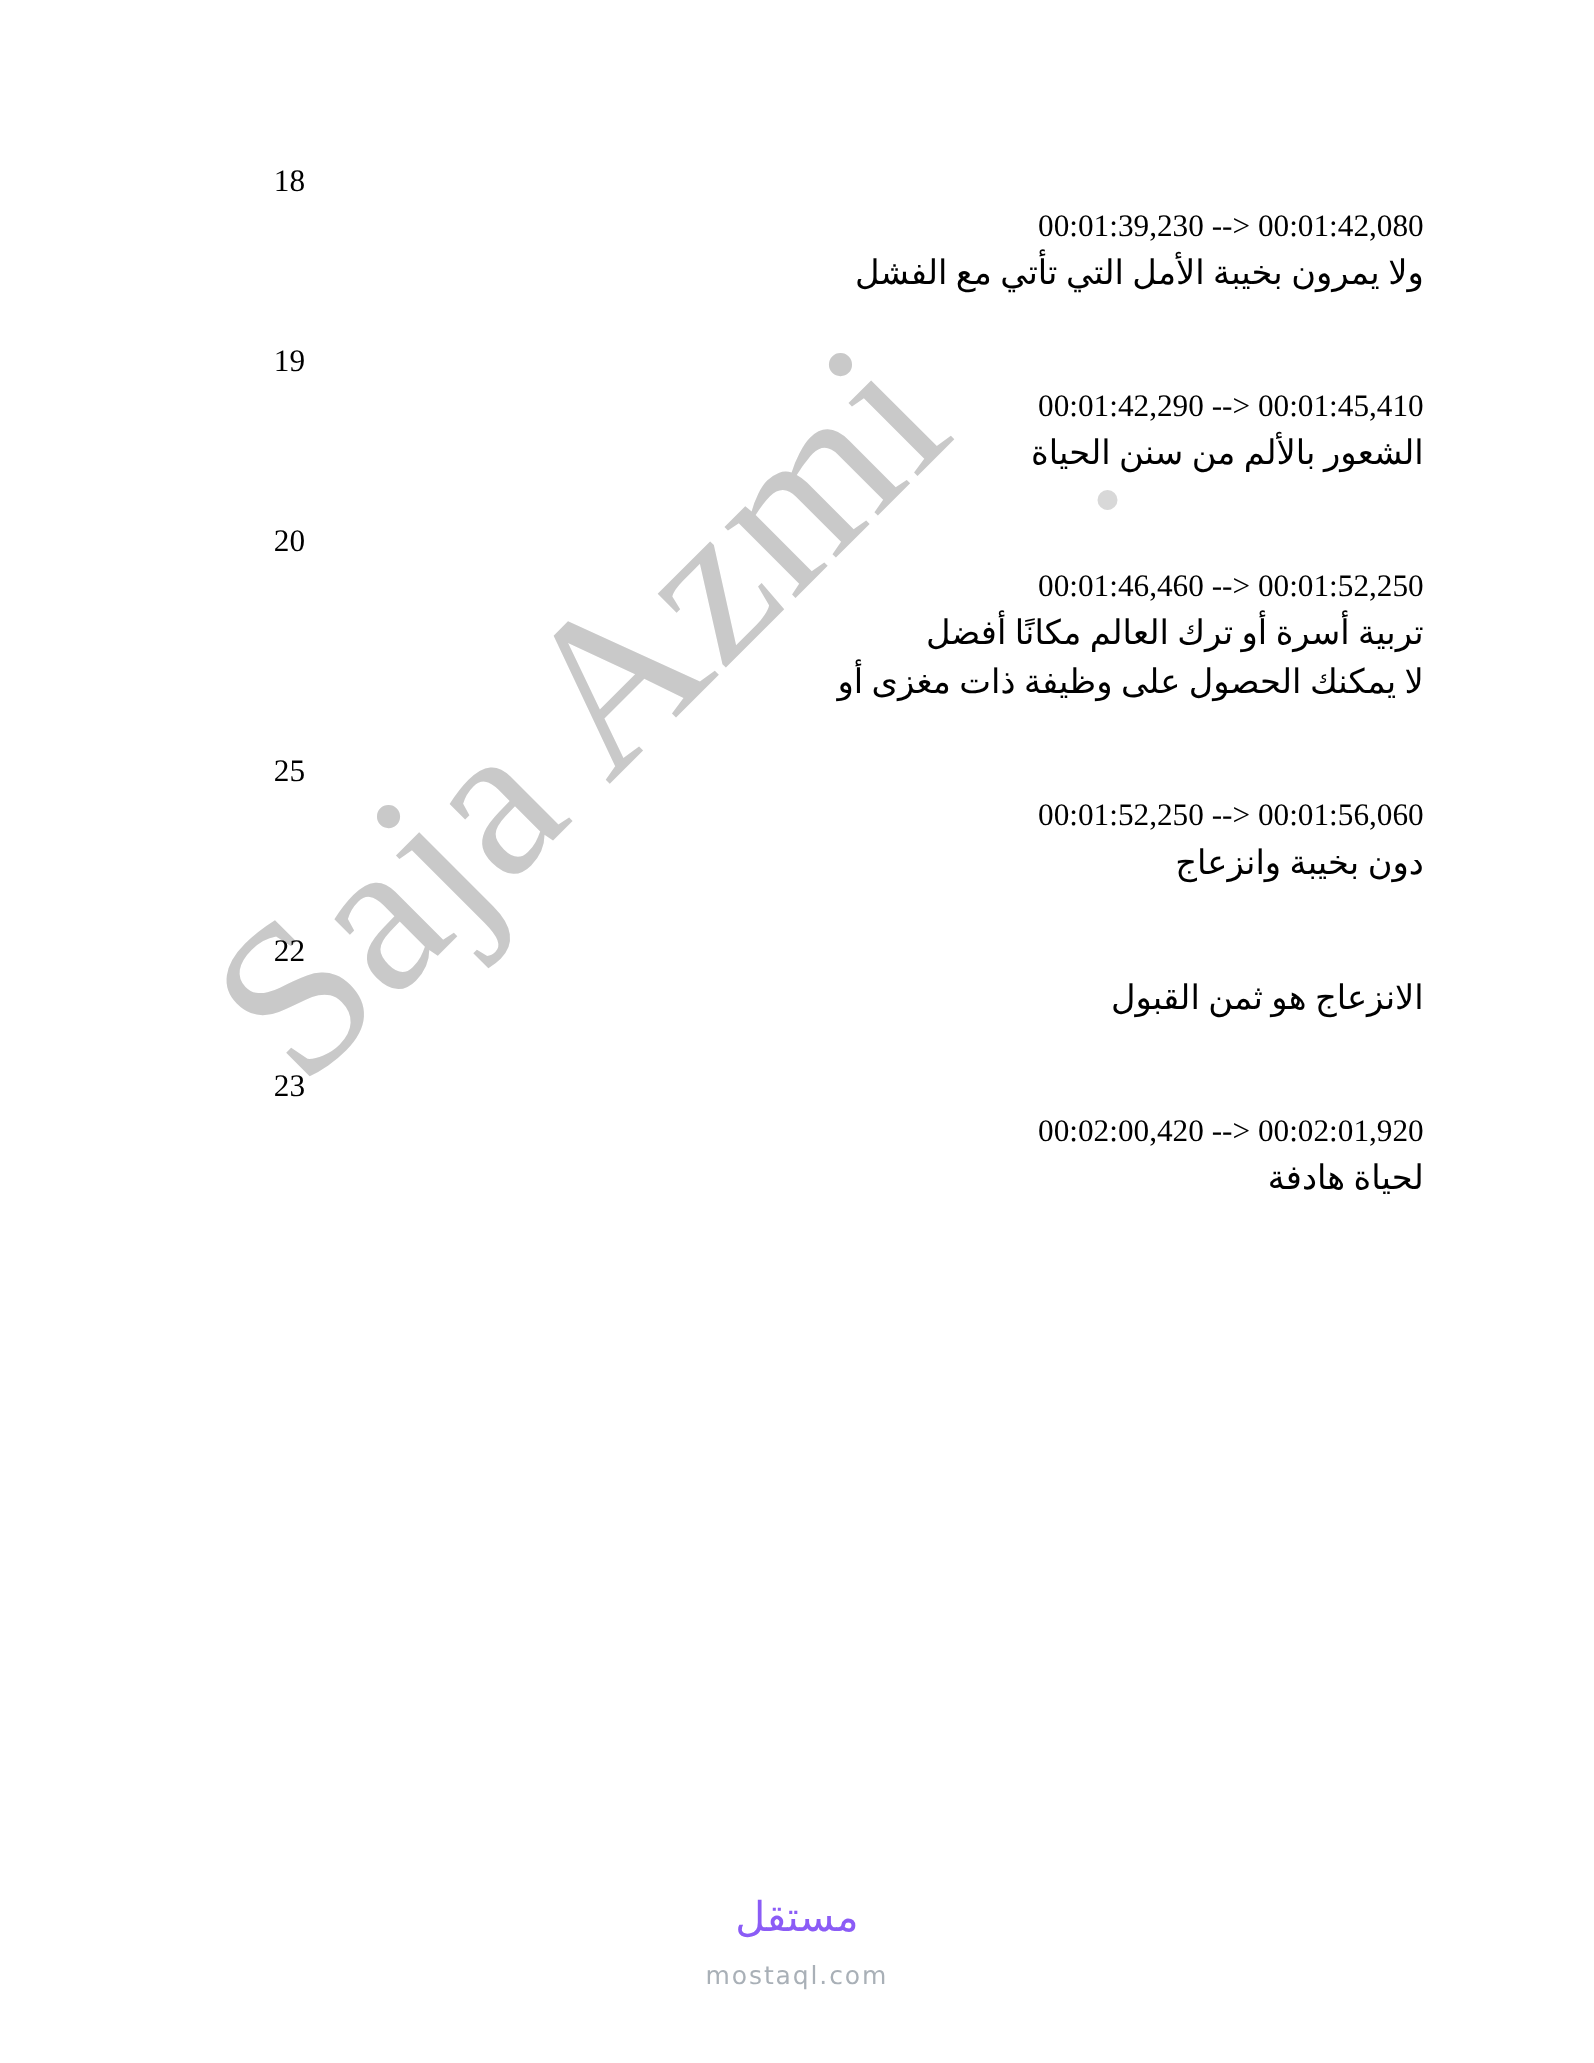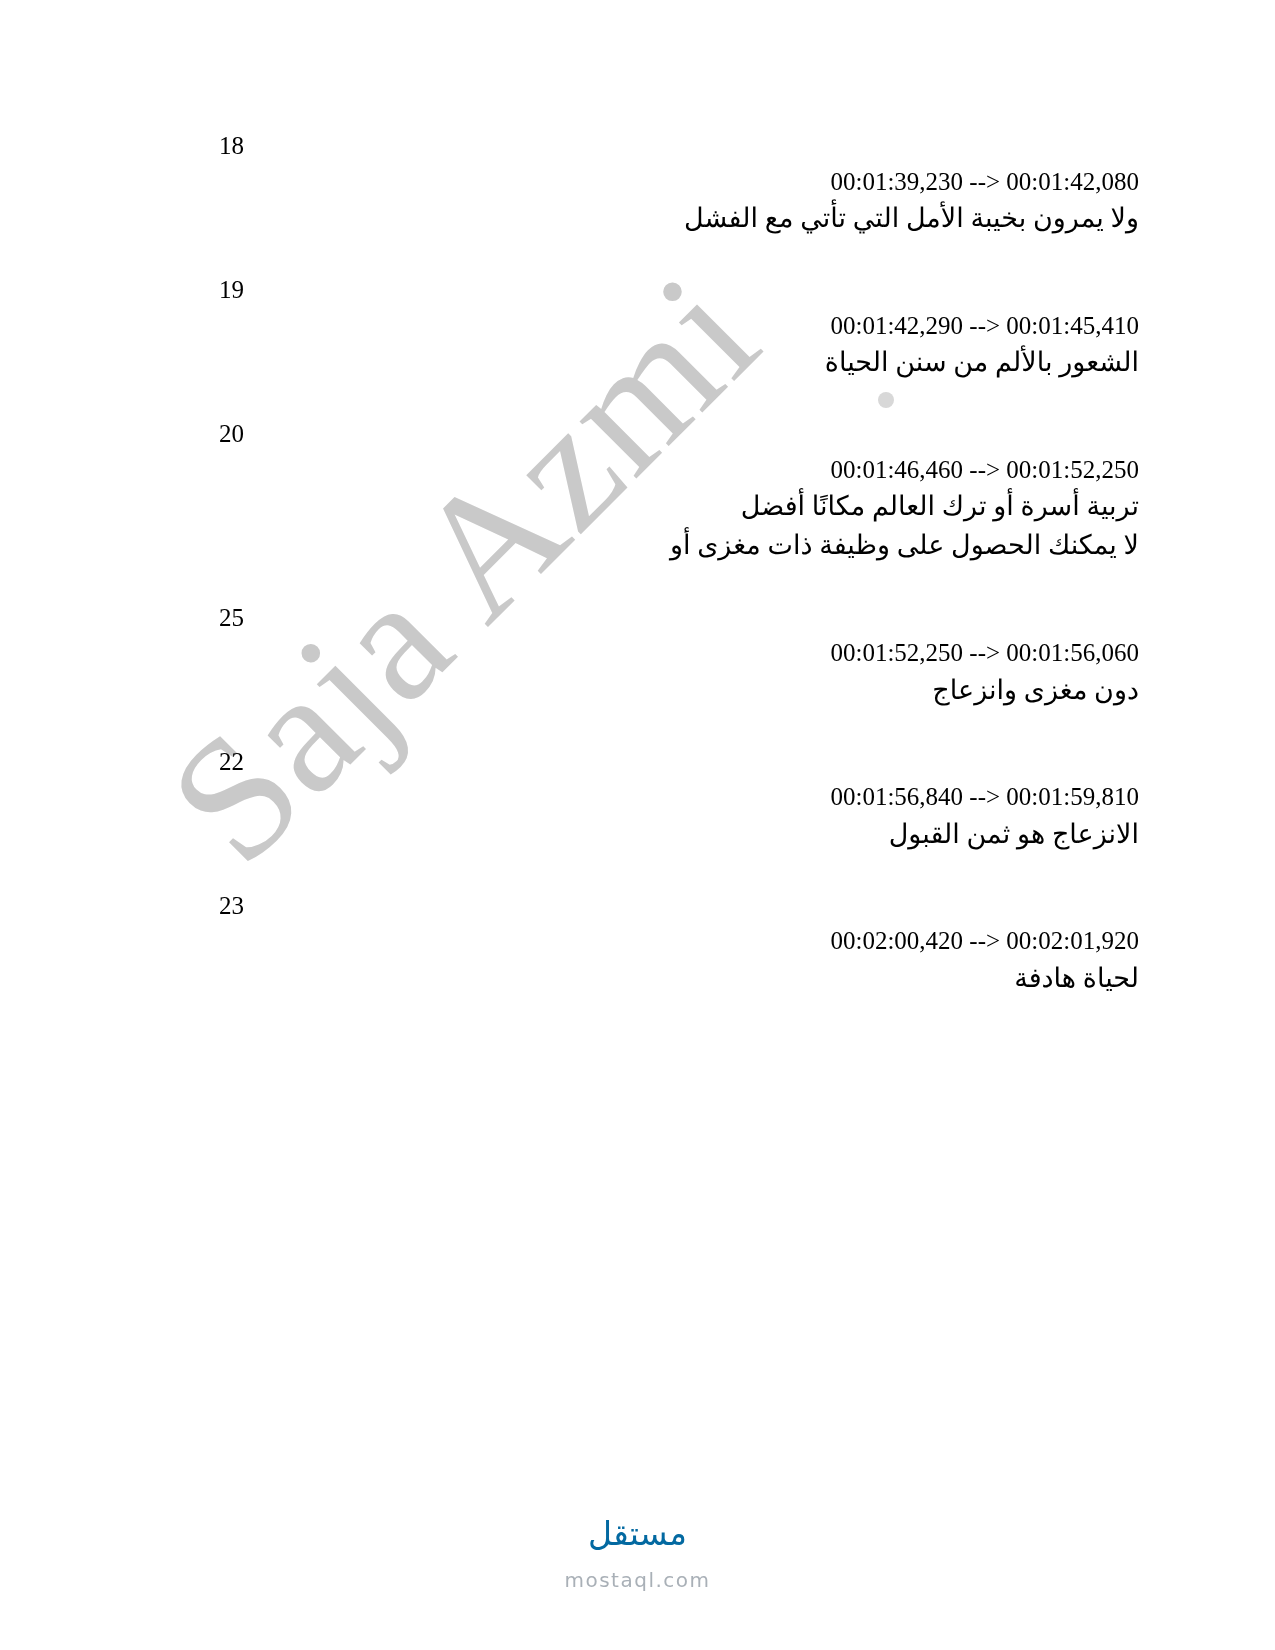--- a/index.html
+++ b/index.html
@@ -99,21 +99,21 @@
     position: absolute;
     bottom: 58px;
     left: 0;
     width: 100%;
     text-align: center;
     z-index: 10;
   }
   .footer-mark {
     font-family: "DejaVu Sans", sans-serif;
     font-size: 33px;
-    color: #0369a1;
+    color: #8b5cf6;
     letter-spacing: 1px;
     direction: rtl;
     line-height: 1.1;
   }
   .footer-domain {
     font-family: "DejaVu Sans", sans-serif;
     font-size: 20px;
     color: #a9b0b7;
     letter-spacing: 1.5px;
     direction: ltr;
@@ -155,27 +155,26 @@
       <div class="cue-text">
         <div>تربية أسرة أو ترك العالم مكانًا أفضل</div>
         <div>لا يمكنك الحصول على وظيفة ذات مغزى أو</div>
       </div>
     </div>
 
     <div class="cue">
       <div class="cue-index">25</div>
       <div class="cue-time">00:01:52,250 --&gt; 00:01:56,060</div>
       <div class="cue-text">
-        <div>دون مغزى وانزعاج</div>
+        <div>دون بخيبة وانزعاج</div>
       </div>
     </div>
 
     <div class="cue">
       <div class="cue-index">22</div>
-      <div class="cue-time">00:01:56,840 --&gt; 00:01:59,810</div>
       <div class="cue-text">
         <div>الانزعاج هو ثمن القبول</div>
       </div>
     </div>
 
     <div class="cue">
       <div class="cue-index">23</div>
       <div class="cue-time">00:02:00,420 --&gt; 00:02:01,920</div>
       <div class="cue-text">
         <div>لحياة هادفة</div>

